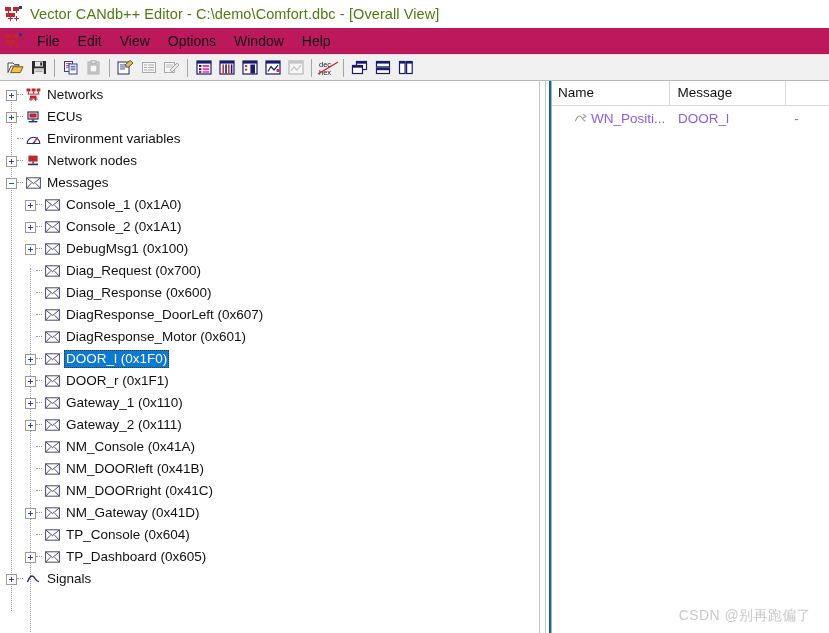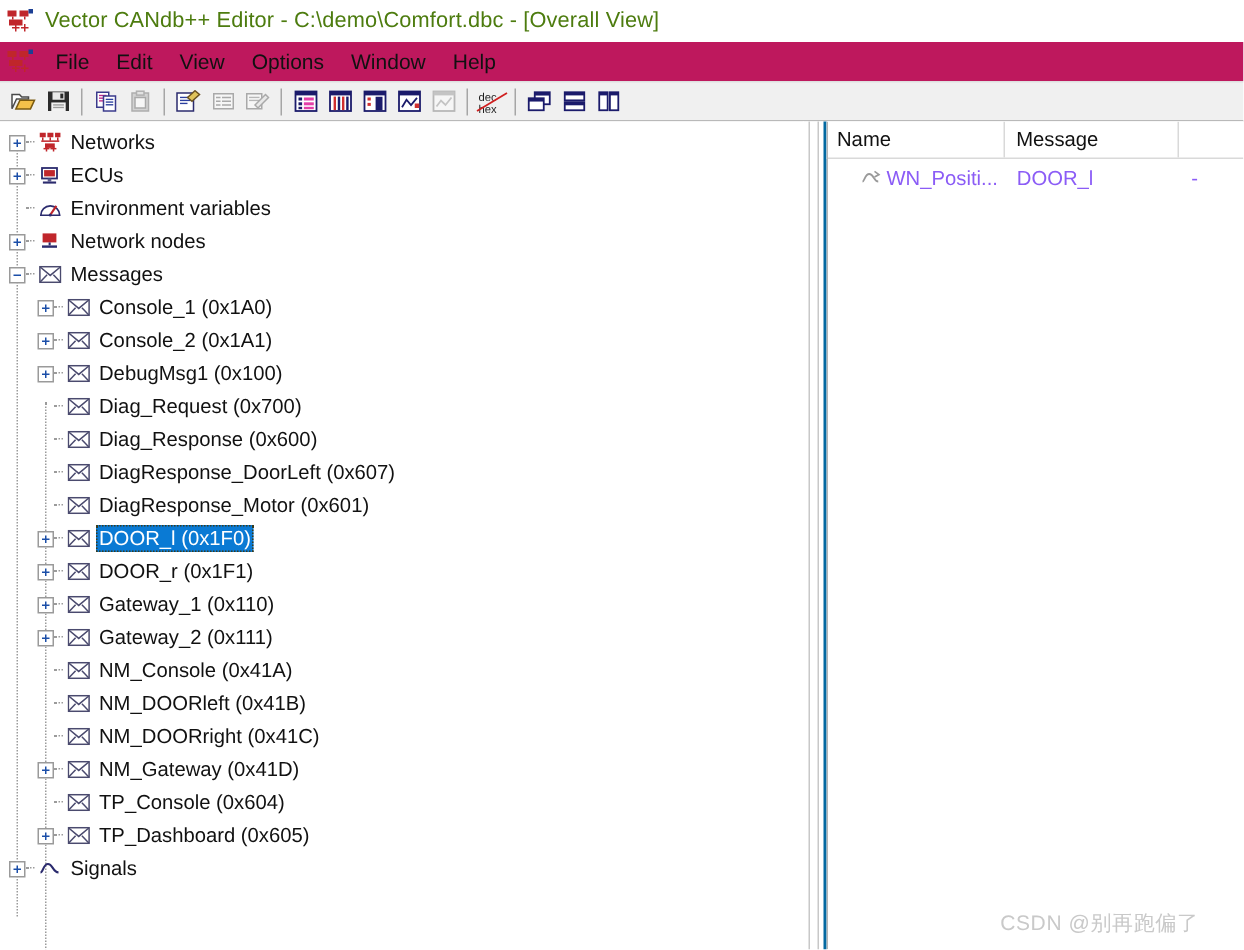--- a/index.html
+++ b/index.html
@@ -269,21 +269,21 @@
   .lv-left-edge {
     position: absolute;
     left: 0; top: 0; bottom: 0;
     width: 1px;
     background: #b4b4b4;
   }
 
   
   .watermark {
     position: absolute;
-    right: 30px;
+    right: 18px;
     bottom: 8px;
     font-size: 14px;
     color: #c9c9c9;
     white-space: nowrap;
     letter-spacing: 0.4px;
     pointer-events: none;
   }
 </style>
 </head>
 <body>

